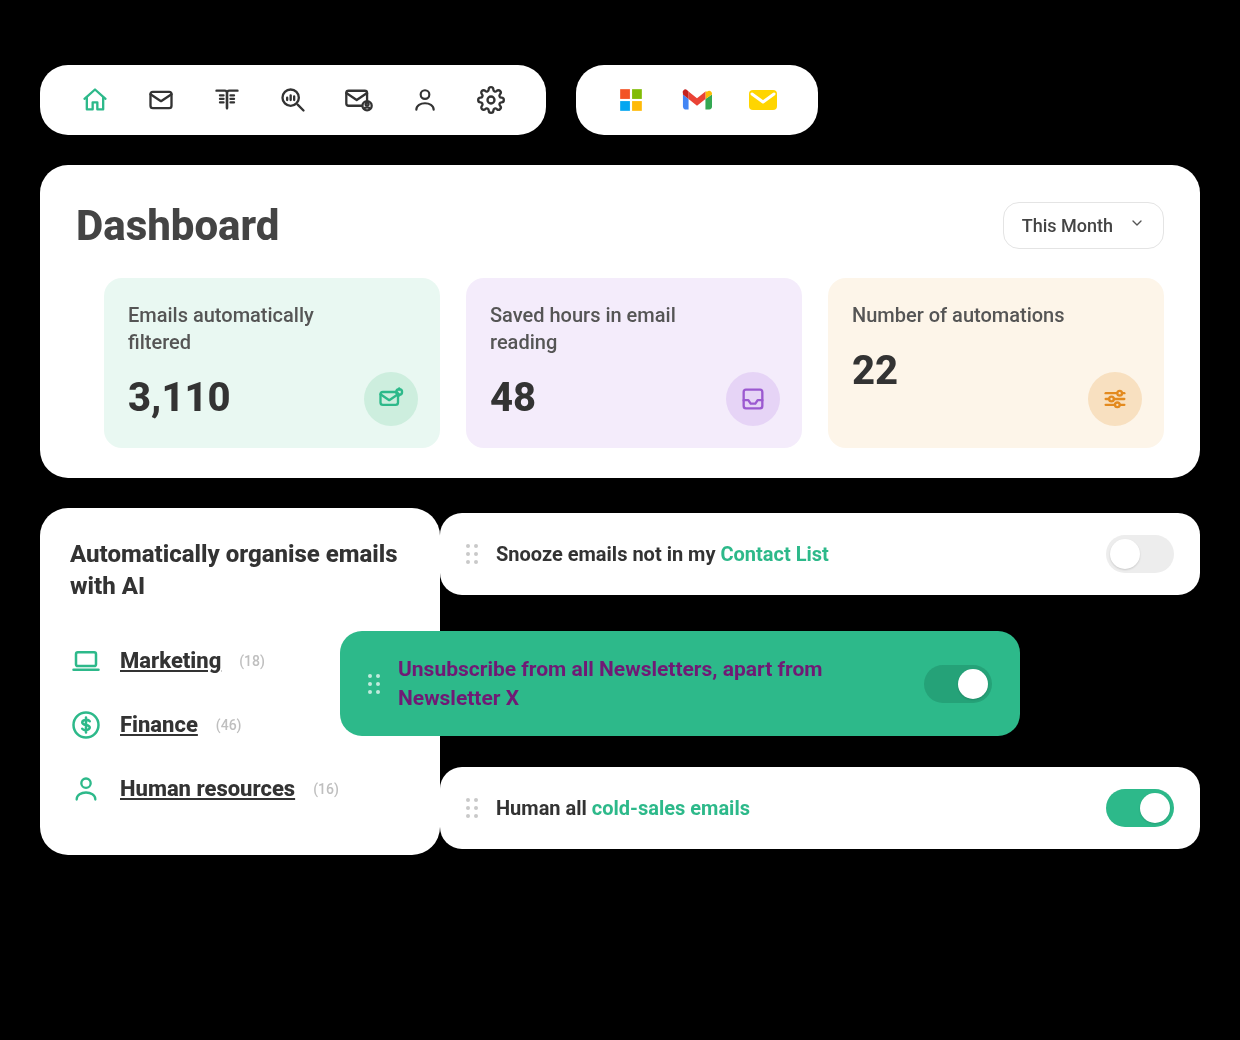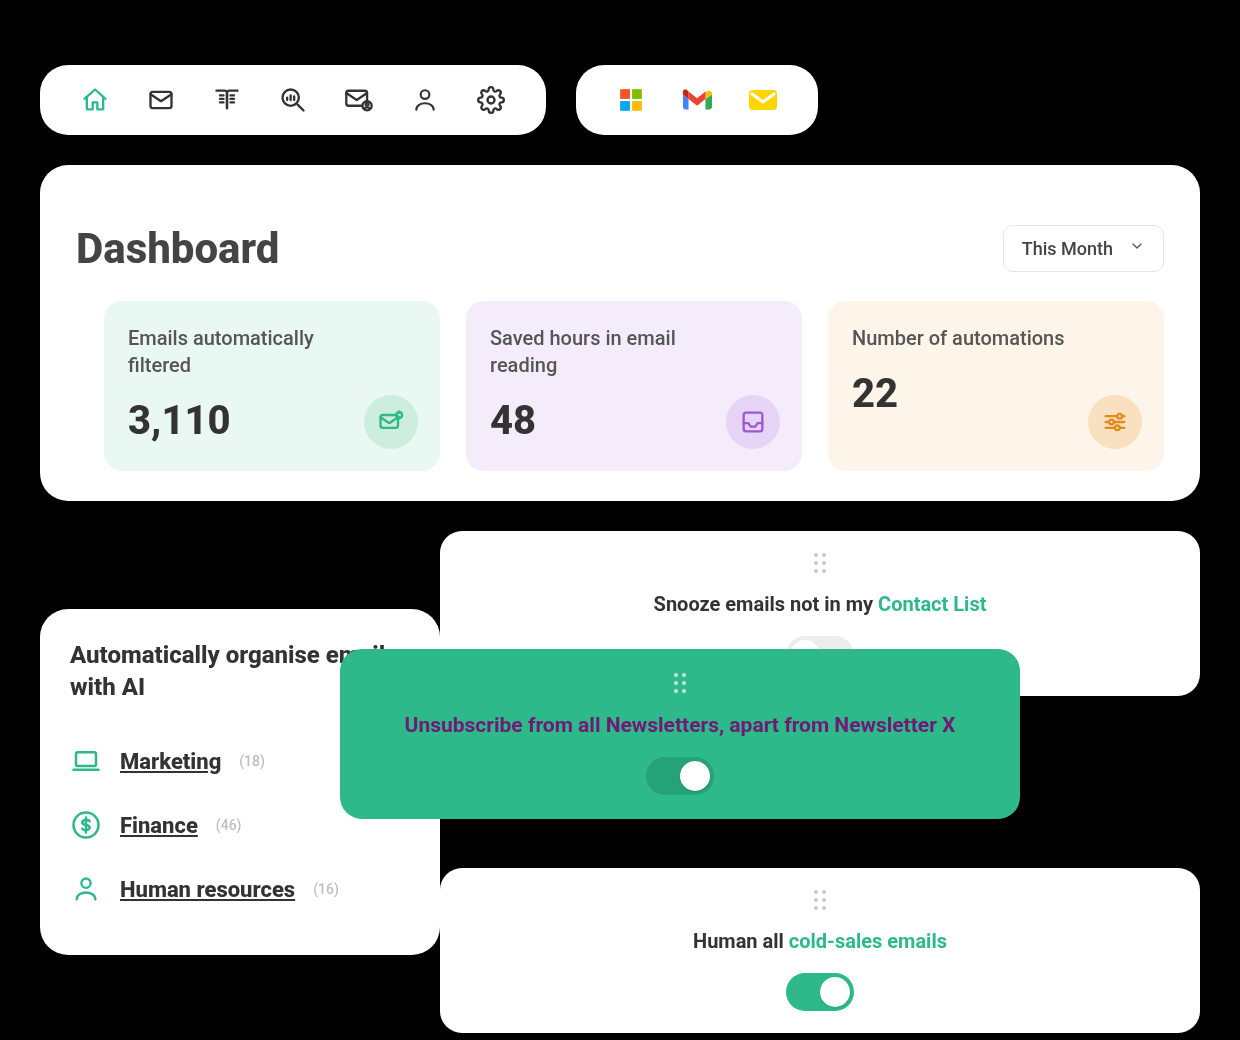--- a/index.html
+++ b/index.html
@@ -33,27 +33,26 @@
 
 .dash-card {
   background: #fff;
   border-radius: 28px;
   padding: 36px 36px 30px 36px;
   margin-bottom: 30px;
 }
 .dash-head {
   display: flex; justify-content: space-between; align-items: center;
   margin-bottom: 28px;
-  margin-top: 23px;
 }
 .dash-title {
   font-size: 42px; font-weight: 800; color: #444;
 }
 .period-select {
-  border: 1px solid #e4e4e4; border-radius: 10px;
+  border: 1px solid #e4e4e4; border-radius: 16px;
   padding: 12px 18px; display: flex; gap: 16px;
   font-size: 18px; color: #444; font-weight: 500; cursor: pointer;
 }
 .stats-row { display: flex; gap: 26px; padding-left: 28px; }
 .stat {
   flex: 1; border-radius: 18px; padding: 24px 24px 22px 24px;
   display: flex; flex-direction: column; gap: 18px; position: relative;
   min-height: 170px;
 }
 .stat-green  { background: #e9f8f2; }
@@ -79,21 +78,21 @@
 .cat-item { display: flex; align-items: center; gap: 18px; padding: 16px 0; }
 .cat-ic { width: 32px; height: 32px; display:flex; align-items:center; justify-content:center;}
 .cat-name { font-size: 22px; font-weight: 800; color: #333; text-decoration: underline; }
 .cat-count { font-size: 14px; color: #bfbfbf; font-weight: 500;}
 
 .rules-col {
   flex: 1; display: flex; flex-direction: column; gap: 26px; position: relative;
 }
 .rule {
   background: #fff; border-radius: 22px; padding: 22px 26px;
-  display: flex; align-items: center; gap: 18px; flex-direction: column;
+  display: flex; align-items: center; gap: 18px;
 }
 .rule-drag { cursor: grab; display:flex; flex-direction:column; gap:4px;}
 .rule-drag .dotrow { display:flex; gap:4px;}
 .rule-drag .dot { width:4px; height:4px; border-radius:50%; background:#c9c9c9;}
 .rule-text { flex: 1; font-size: 20px; font-weight: 700; color: #333; line-height:1.35;}
 .rule-text .hl { color: #2db98a; }
 .toggle {
   width: 68px; height: 38px; border-radius: 20px; background:#ededed; position:relative; cursor:pointer;
 }
 .toggle .knob {

